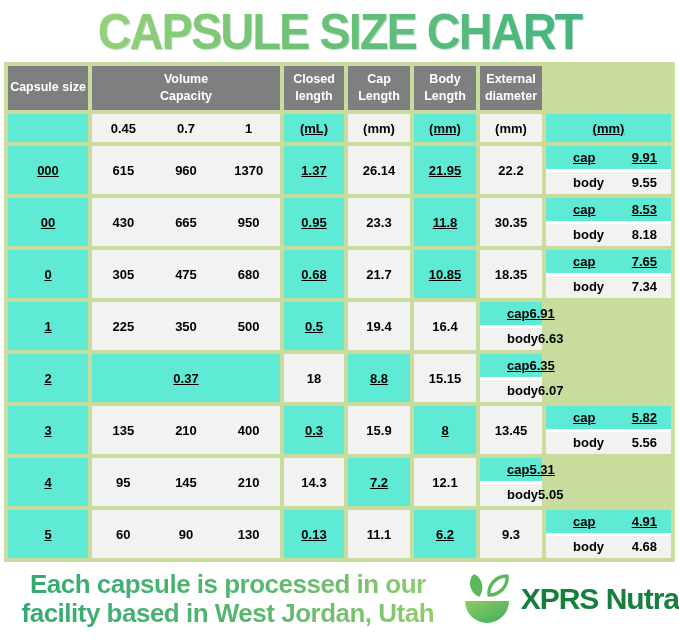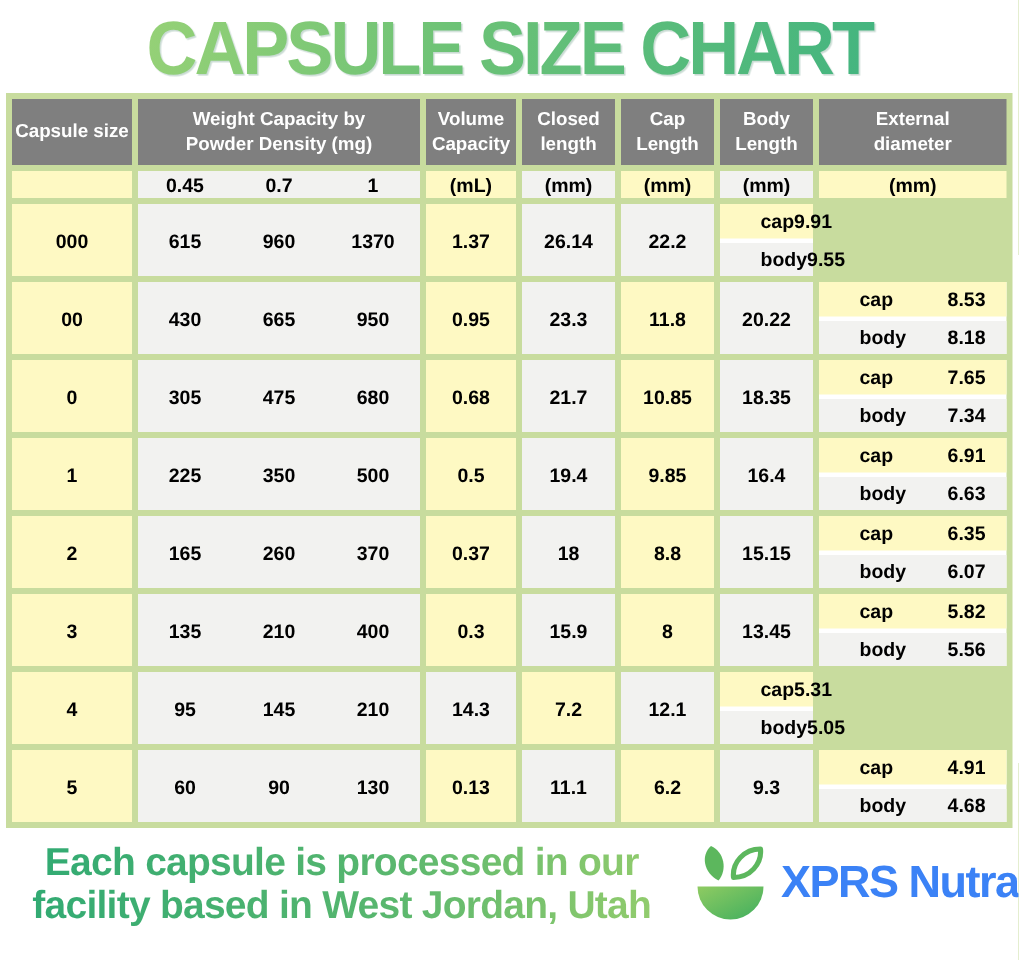--- a/index.html
+++ b/index.html
@@ -31,23 +31,23 @@
   }
   .cell{
     display:flex;align-items:center;justify-content:center;
     font-weight:700;color:#000;font-size:13px;
   }
   .hdr{
     background:#7f7f7f;color:#ffffff;
     height:44px;text-align:center;white-space:pre-line;
     font-size:12.5px;line-height:1.4;
   }
-  .sub-row .cell{height:18px;}
+  .sub-row .cell{height:28px;}
   .data-row .cell{height:48px;}
-  .bg-g{background:#fef9c3;}
+  .bg-g{background:#5eead4;text-decoration:underline;}
   .bg-l{background:#f2f2f0;}
   .weight-cell{justify-content:space-between;padding:0;}
   .weight-cell span{display:inline-block;width:33.33%;text-align:center;}
   .ext-cell{
     padding:0;background:#ffffff;
     flex-direction:column;gap:3px;align-items:stretch;justify-content:stretch;
   }
   .ext-sub{
     flex:1;display:flex;align-items:center;justify-content:space-between;
     padding:0 14px 0 27px;font-weight:700;font-size:13px;
@@ -57,35 +57,33 @@
     display:flex;align-items:center;margin-top:8px;padding-left:2px;
   }
   .footer-text{
     width:452px;text-align:center;
     font-size:26px;font-weight:800;line-height:1.13;letter-spacing:-0.5px;
     background:linear-gradient(95deg,#2ea973 0%,#57b66e 55%,#98ce6d 100%);
     -webkit-background-clip:text;background-clip:text;color:transparent;
   }
   .brand{display:flex;align-items:center;margin-left:4px;}
   .brand-name{
-    font-size:30px;font-weight:800;color:#3b82f6;margin-left:5px;letter-spacing:-1px;
+    font-size:30px;font-weight:800;color:#15803d;margin-left:5px;letter-spacing:-1px;
     white-space:nowrap;
   }
 </style>
 </head>
 <body>
 
 <div class="title">CAPSULE SIZE CHART</div>
 
 <div class="cap-table">
 
   <div class="grid-row">
     <div class="cell hdr">Capsule size</div>
-    <div class="cell hdr">Weight Capacity by
-Powder Density (mg)</div>
     <div class="cell hdr">Volume
 Capacity</div>
     <div class="cell hdr">Closed
 length</div>
     <div class="cell hdr">Cap
 Length</div>
     <div class="cell hdr">Body
 Length</div>
     <div class="cell hdr">External
 diameter</div>
@@ -108,20 +106,21 @@
   <div style="display:contents" id="table-body">
   <div class="grid-row data-row">
     <div class="cell bg-g">000</div>
     <div class="cell bg-l weight-cell">
       <span>615</span>
       <span>960</span>
       <span>1370</span>
     </div>
     <div class="cell bg-g">1.37</div>
     <div class="cell bg-l">26.14</div>
+    <div class="cell bg-g">21.95</div>
     <div class="cell bg-l">22.2</div>
     <div class="cell ext-cell">
       <div class="ext-sub bg-g">
         <span>cap</span>
         <span>9.91</span>
       </div>
       <div class="ext-sub bg-l">
         <span>body</span>
         <span>9.55</span>
       </div>
@@ -131,21 +130,21 @@
   <div class="grid-row data-row">
     <div class="cell bg-g">00</div>
     <div class="cell bg-l weight-cell">
       <span>430</span>
       <span>665</span>
       <span>950</span>
     </div>
     <div class="cell bg-g">0.95</div>
     <div class="cell bg-l">23.3</div>
     <div class="cell bg-g">11.8</div>
-    <div class="cell bg-l">20.22</div>
+    <div class="cell bg-l">30.35</div>
     <div class="cell ext-cell">
       <div class="ext-sub bg-g">
         <span>cap</span>
         <span>8.53</span>
       </div>
       <div class="ext-sub bg-l">
         <span>body</span>
         <span>8.18</span>
       </div>
     </div>
@@ -176,41 +175,35 @@
 
   <div class="grid-row data-row">
     <div class="cell bg-g">1</div>
     <div class="cell bg-l weight-cell">
       <span>225</span>
       <span>350</span>
       <span>500</span>
     </div>
     <div class="cell bg-g">0.5</div>
     <div class="cell bg-l">19.4</div>
-    <div class="cell bg-g">9.85</div>
     <div class="cell bg-l">16.4</div>
     <div class="cell ext-cell">
       <div class="ext-sub bg-g">
         <span>cap</span>
         <span>6.91</span>
       </div>
       <div class="ext-sub bg-l">
         <span>body</span>
         <span>6.63</span>
       </div>
     </div>
   </div>
 
   <div class="grid-row data-row">
     <div class="cell bg-g">2</div>
-    <div class="cell bg-l weight-cell">
-      <span>165</span>
-      <span>260</span>
-      <span>370</span>
-    </div>
     <div class="cell bg-g">0.37</div>
     <div class="cell bg-l">18</div>
     <div class="cell bg-g">8.8</div>
     <div class="cell bg-l">15.15</div>
     <div class="cell ext-cell">
       <div class="ext-sub bg-g">
         <span>cap</span>
         <span>6.35</span>
       </div>
       <div class="ext-sub bg-l">

